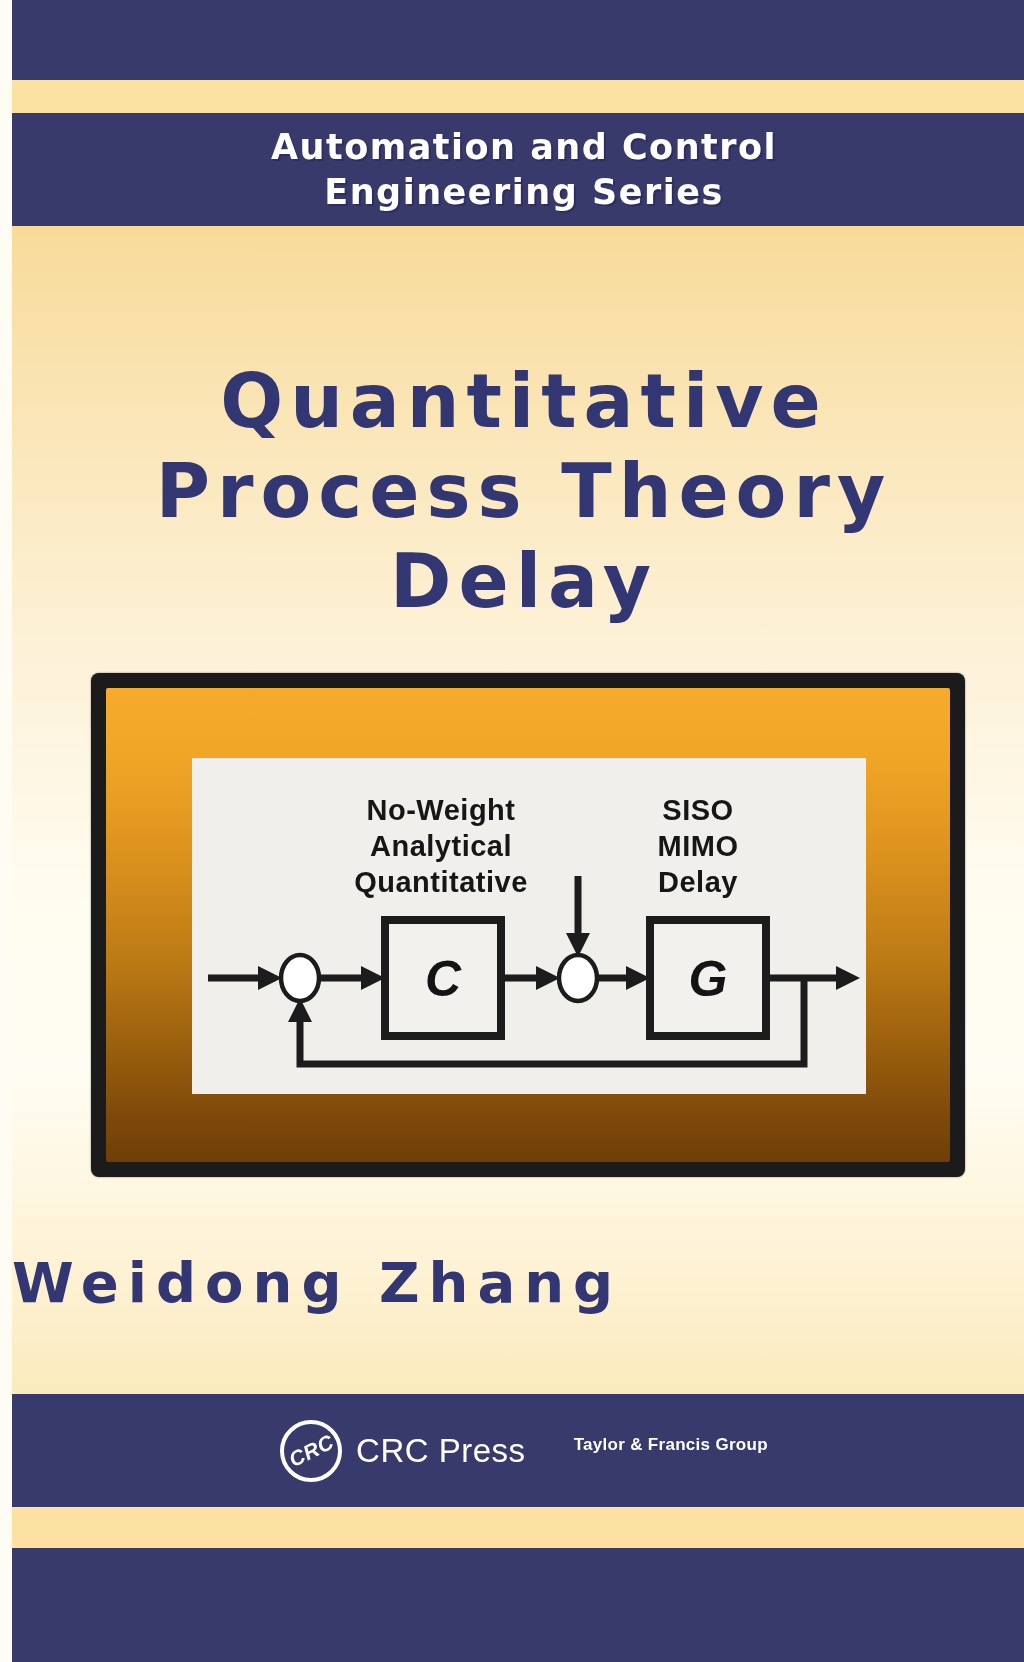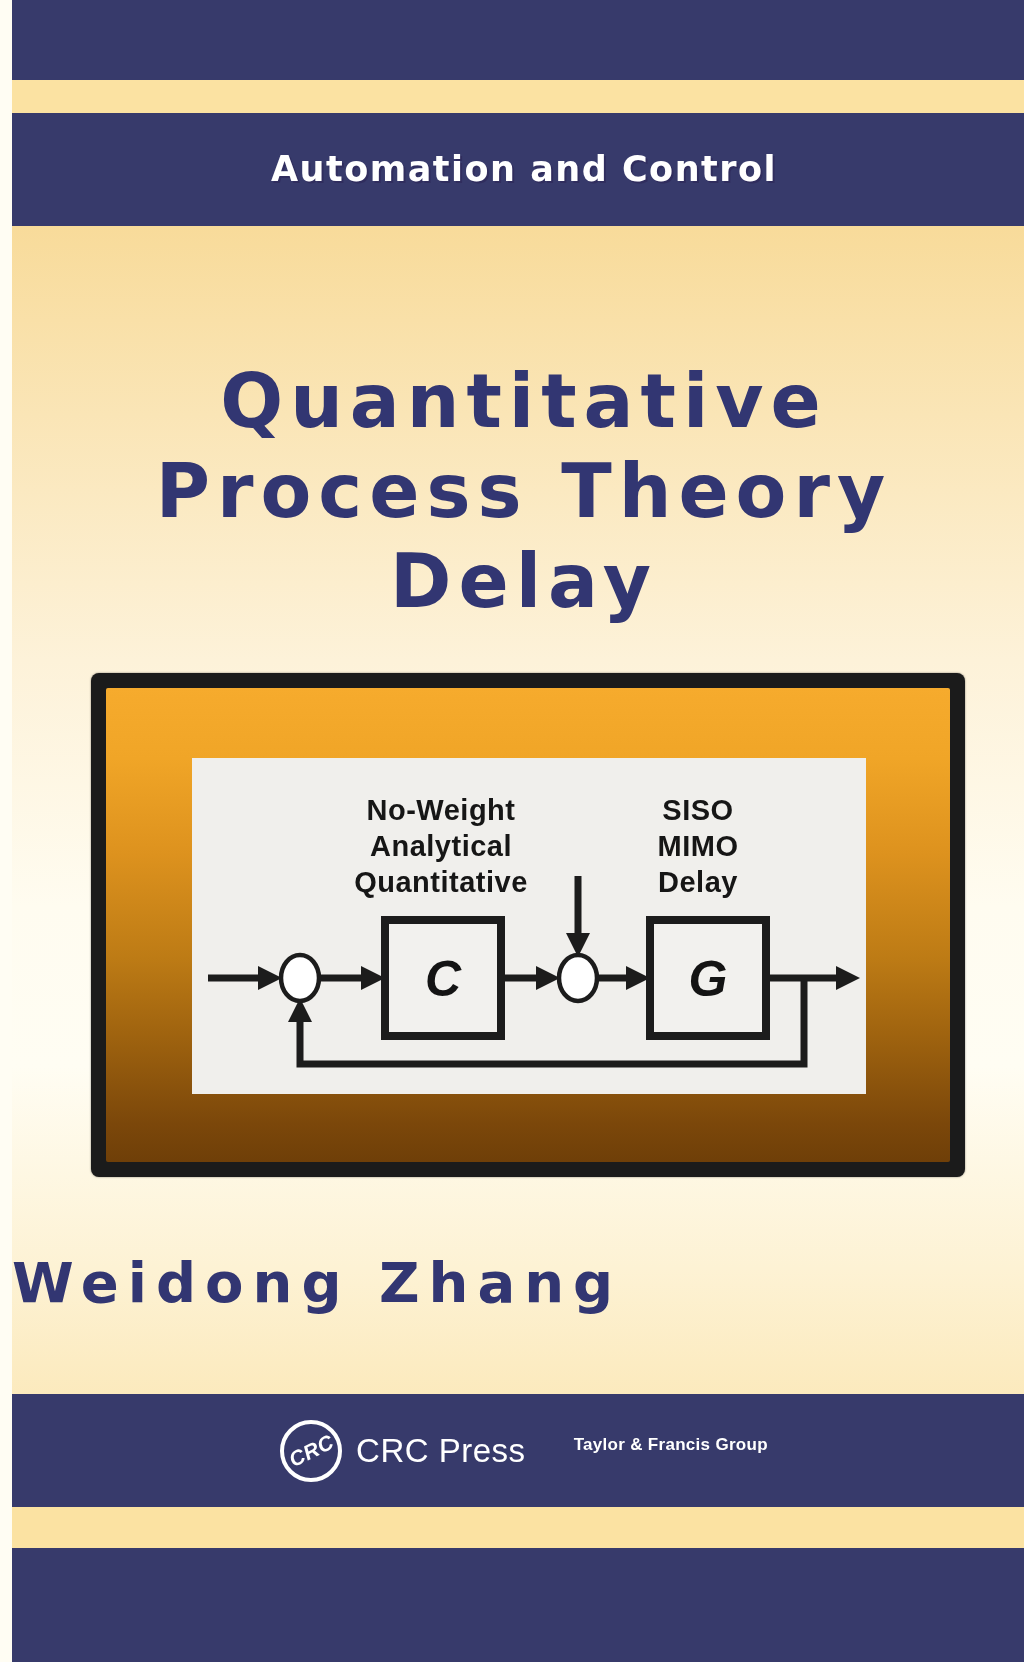--- a/index.html
+++ b/index.html
@@ -71,20 +71,21 @@
 </head>
 <body>
 
 <div class="cover">
 
   <div class="abs band-navy band-top"></div>
   <div class="abs strip-cream strip1"></div>
 
   <div class="abs band-navy series-band">
     <div class="series-line">Automation and Control</div>
+    <div class="series-line">Engineering Series</div>
   </div>
 
   <div class="abs main">
 
     <h1 class="title">
       <span>Quantitative</span>
       <span>Process Theory</span>
       <span>Delay</span>
     </h1>
 

